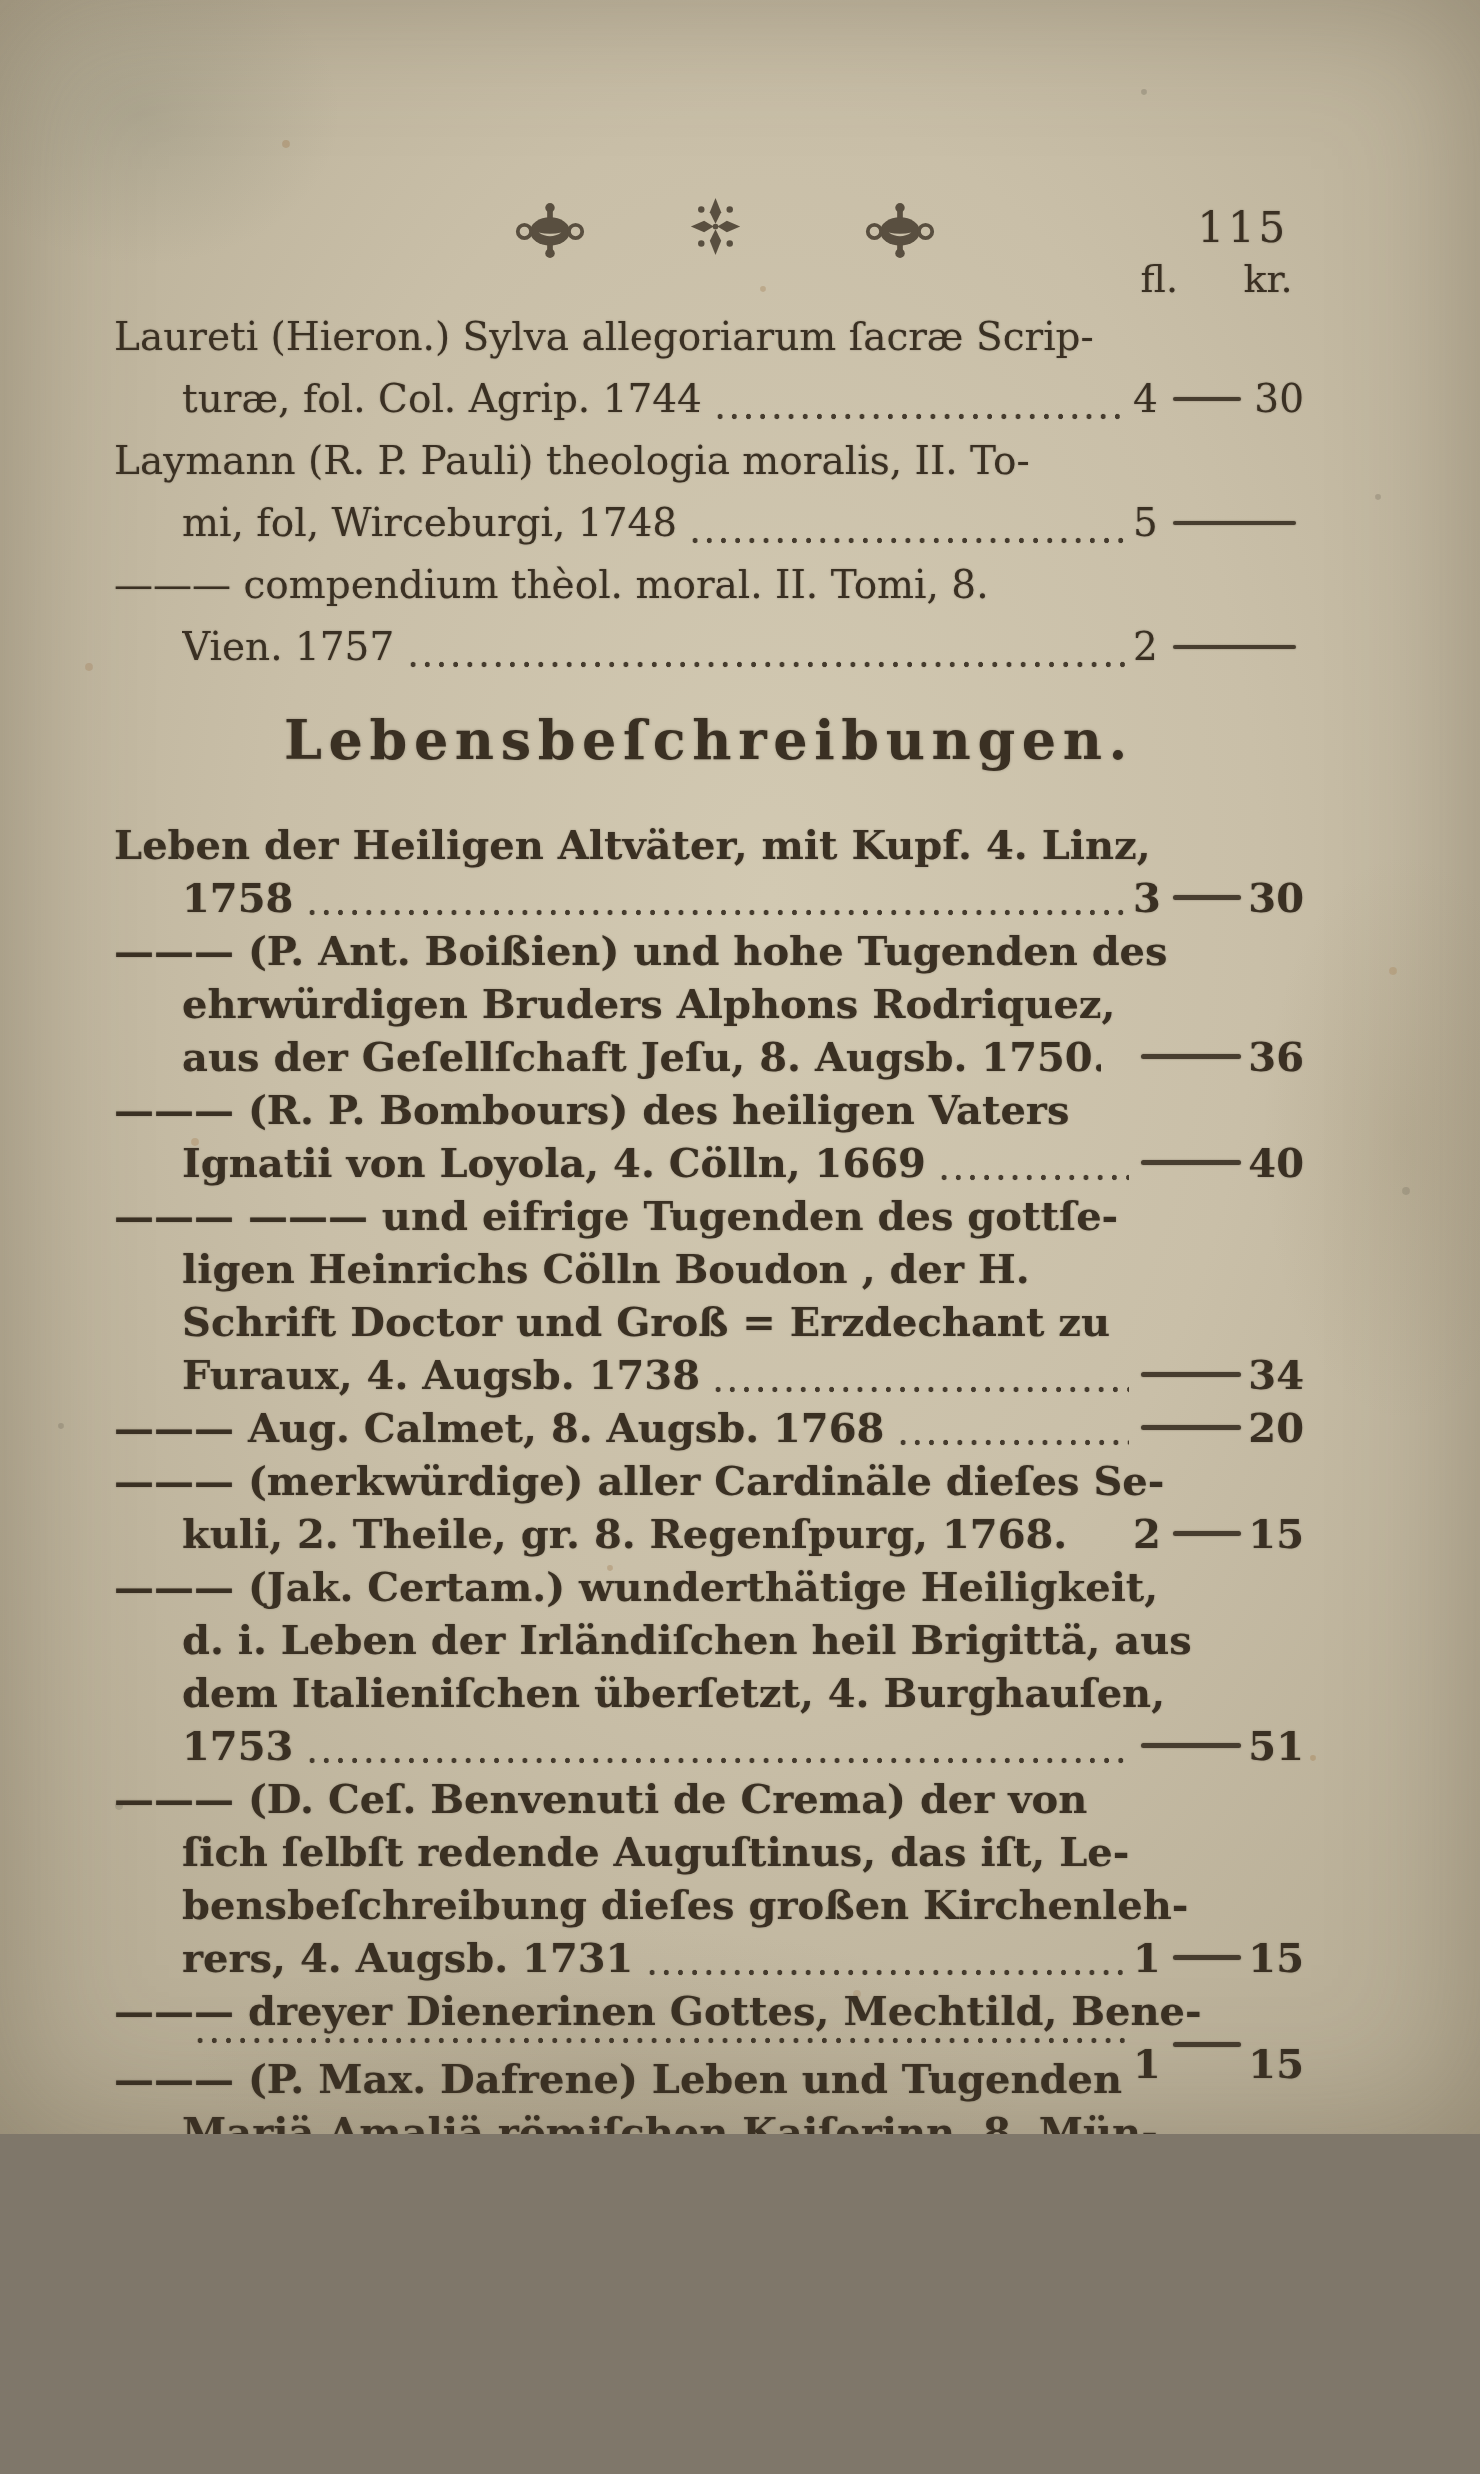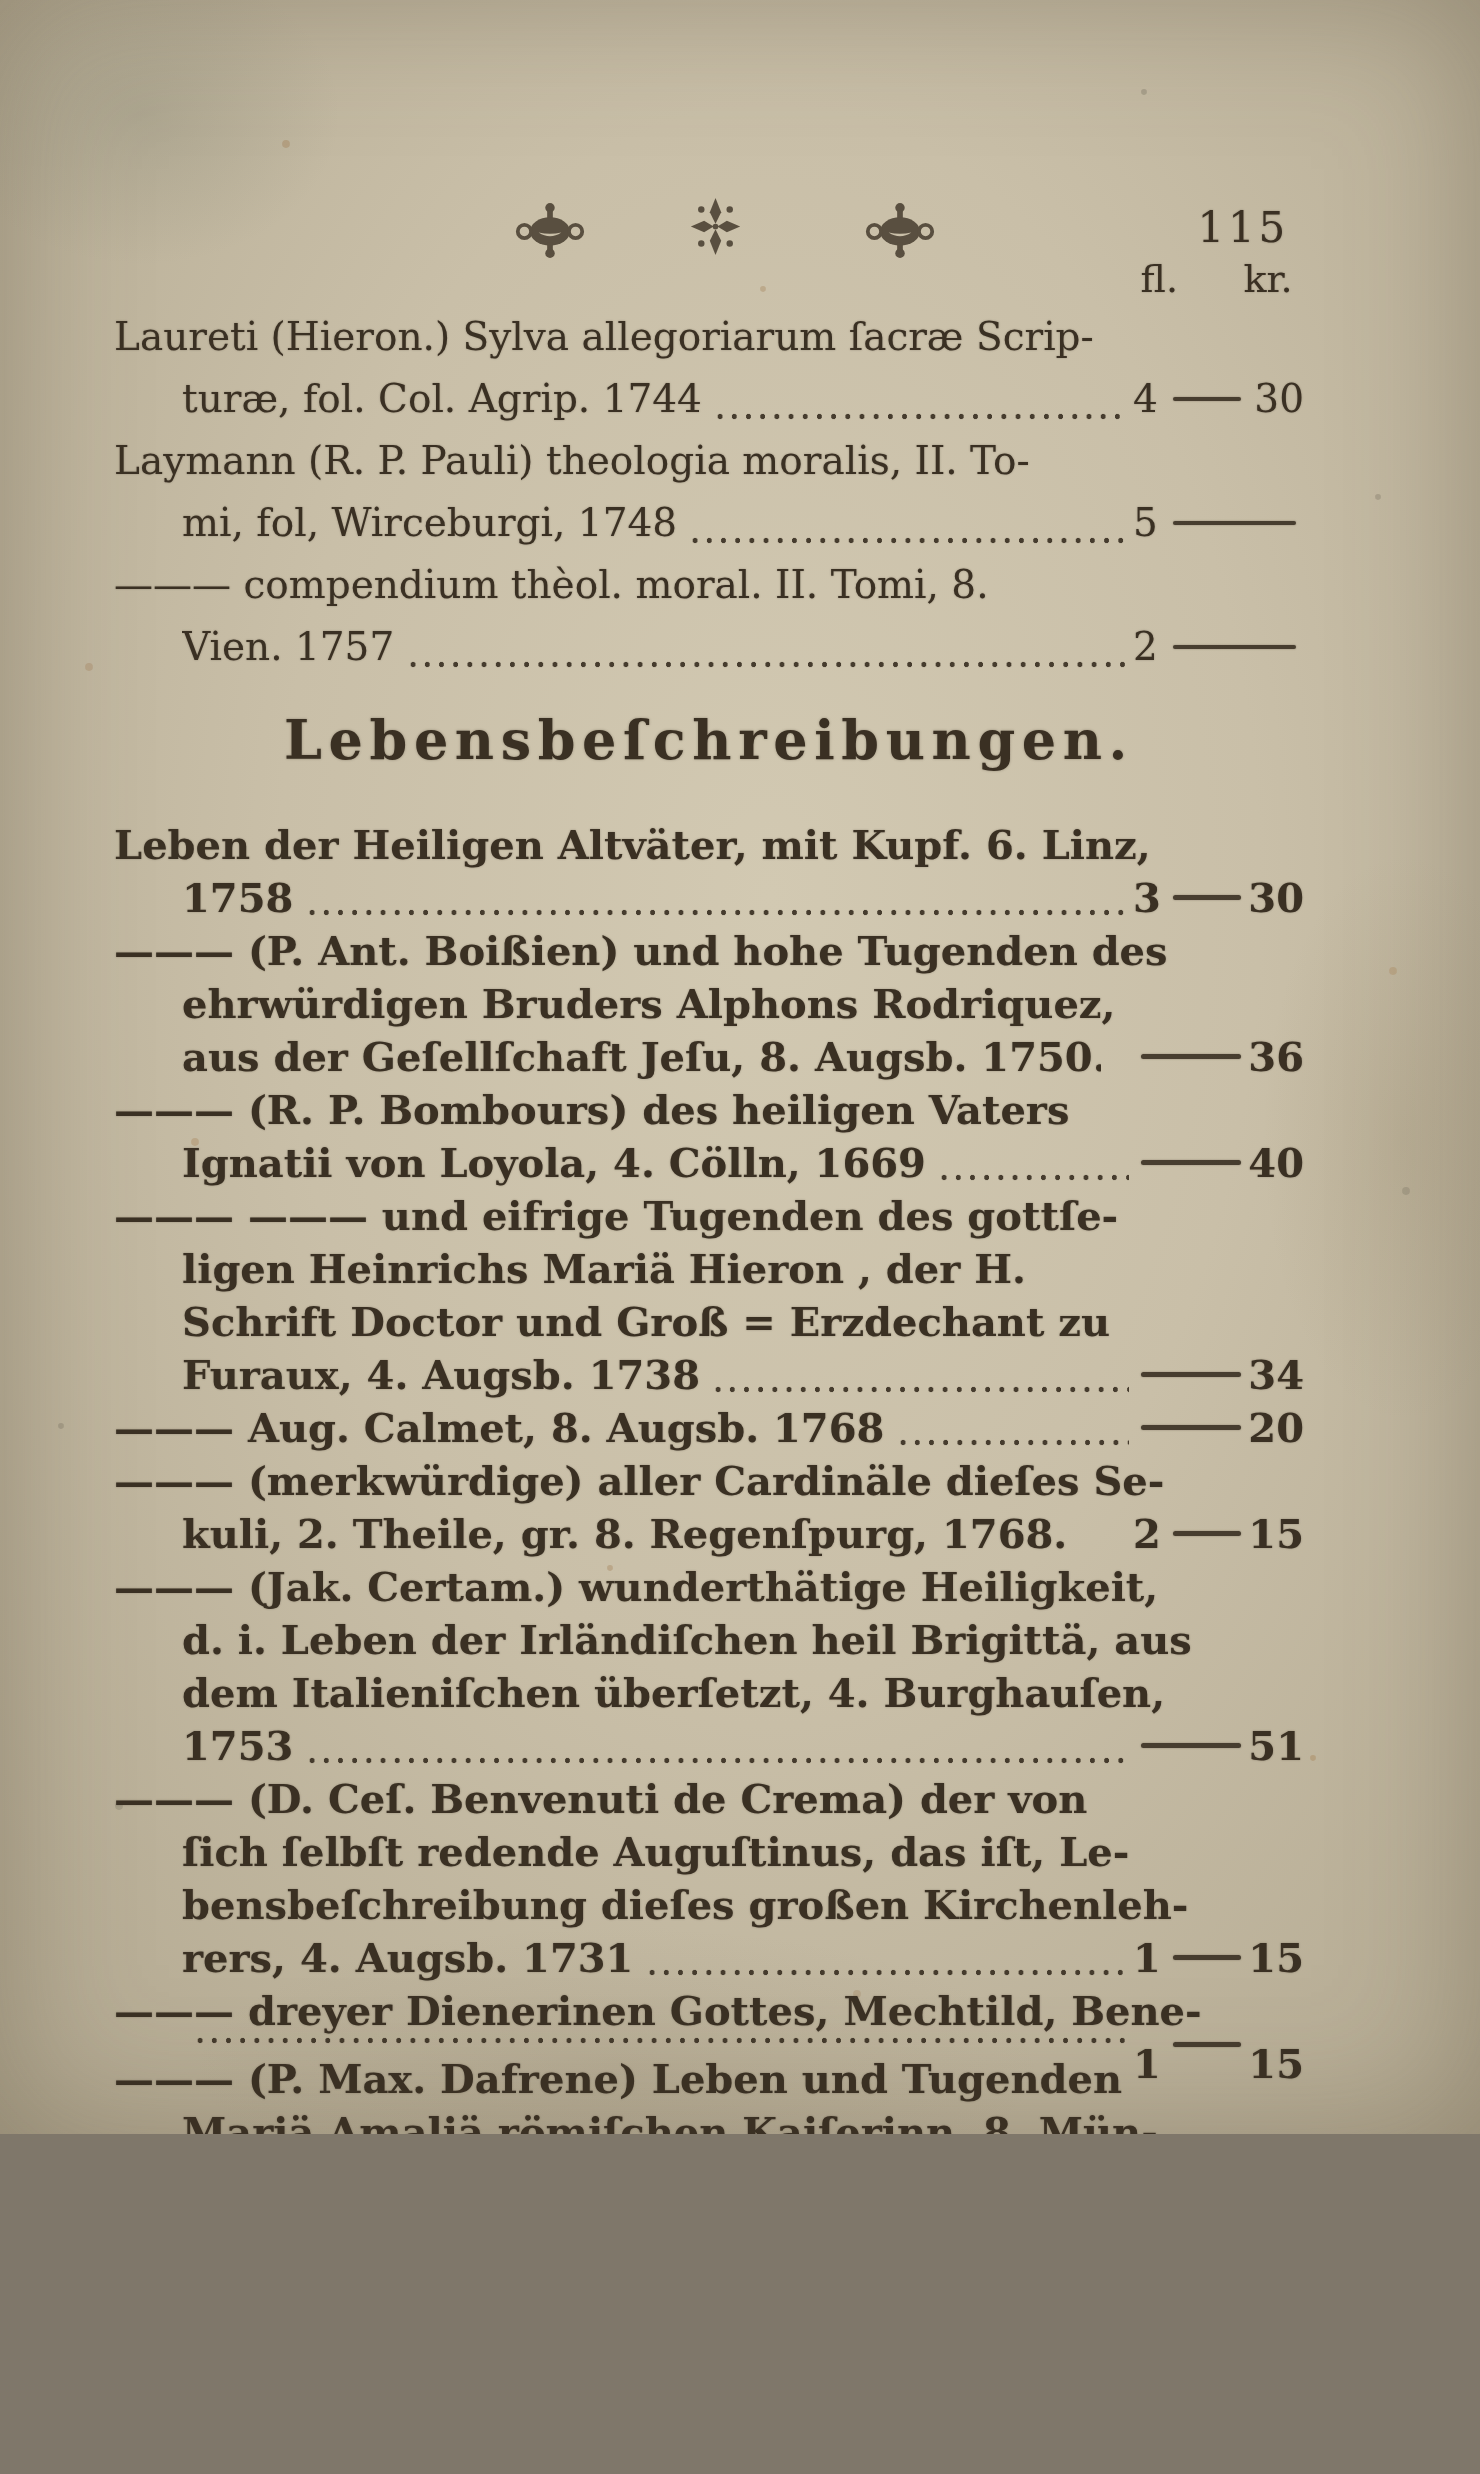--- a/index.html
+++ b/index.html
@@ -203,21 +203,21 @@
             <span class="kr empty"></span>
           </span>
         </div>
       </div>
 
     <h1 class="heading">Lebensbeſchreibungen.</h1>
 
     <div class="section bio">
 
     <div class="line">
-          <span class="text">Leben der Heiligen Altväter, mit Kupf. 6. Linz,</span>
+          <span class="text">Leben der Heiligen Altväter, mit Kupf. 4. Linz,</span>
           
           
         </div>
         <div class="line indent has-price">
           <span class="text">1758</span>
           <span class="leader"></span>
           <span class="price">
             <span class="fl">3</span>
             <span class="dash"></span>
             <span class="kr">30</span>
@@ -255,21 +255,21 @@
             <span class="dash"></span>
             <span class="kr">40</span>
           </span>
         </div>
         <div class="line">
           <span class="text">——— ——— und eifrige Tugenden des gottſe-</span>
           
           
         </div>
         <div class="line indent">
-          <span class="text">ligen Heinrichs Mariä Hieron , der H.</span>
+          <span class="text">ligen Heinrichs Cölln Boudon , der H.</span>
           
           
         </div>
         <div class="line indent">
           <span class="text">Schrift Doctor und Groß = Erzdechant zu</span>
           
           
         </div>
         <div class="line indent has-price">
           <span class="text">Furaux, 4. Augsb. 1738</span>

